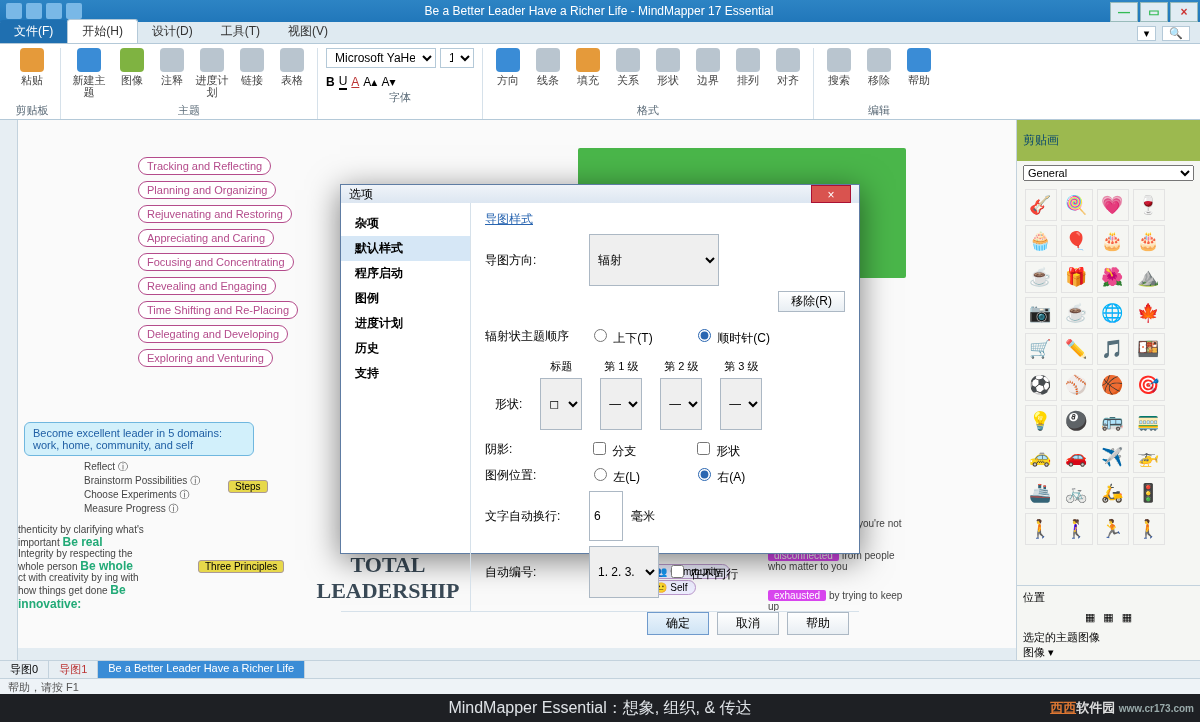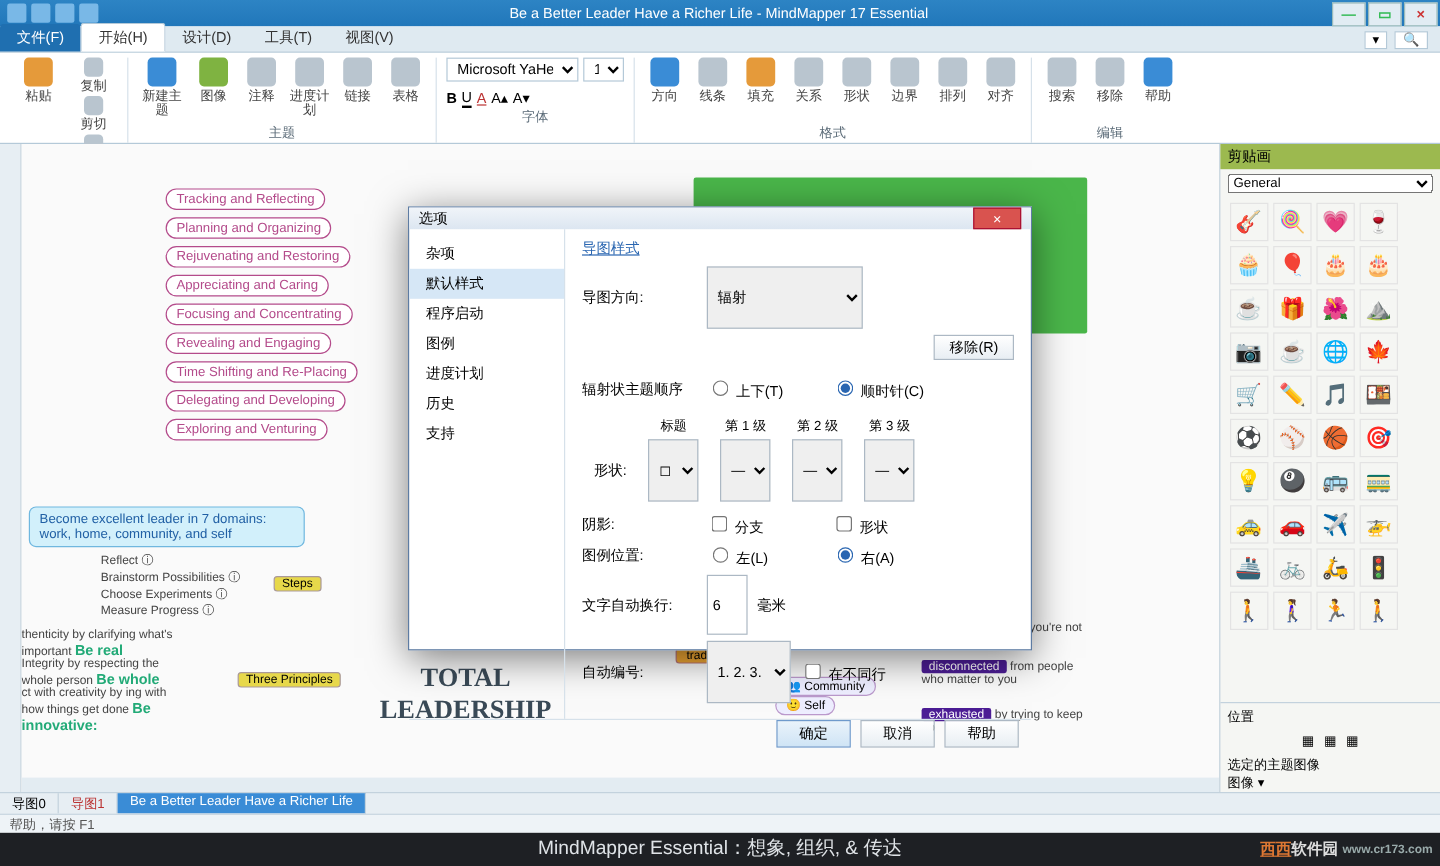--- a/index.html
+++ b/index.html
@@ -78,75 +78,75 @@
   background:#e7eef3; border-right:1px solid #c3d2dd; }
 .canvas {
   position:absolute; left:18px; top:0; right:184px; bottom:0;
   background:#fafafa; overflow:hidden;
 }
 .side-right {
   position:absolute; right:0; top:0; width:184px; bottom:0;
   background:#f5f6f3; border-left:1px solid #c3d2dd;
   display:flex; flex-direction:column;
 }
-.side-right .hdr{ background:#9cb94f; color:#000000; font-size:12px; padding:2px 6px; }
+.side-right .hdr{ background:#9cb94f; color:#0c4a6e; font-size:12px; padding:12px 6px; }
 .side-right select{ margin:4px 6px; font-size:11px; }
 .iconlib { flex:1; overflow:auto; padding:4px 2px 4px 8px;
   display:grid; grid-template-columns:repeat(4,32px); grid-auto-rows:32px; gap:4px; }
 .iconlib .cell{ width:32px;height:32px;border:1px solid #e3e3e3;
   display:flex;align-items:center;justify-content:center;font-size:18px;}
 .side-right .posbox{ border-top:1px solid #c3d2dd; padding:4px 6px; font-size:11px; }
 
 
 .branch { position:absolute; font-size:11px; }
 .branch .node {
   border:1px solid #b44b8b; color:#b44b8b; background:#fff;
   border-radius:10px; padding:2px 8px; margin:3px 0; display:inline-block; white-space:nowrap;
 }
 .greenbox{ position:absolute; background:#4ab64a; color:#074; width:328px; height:130px; border-radius:2px; }
 .callout{ position:absolute; background:#d2f0fb; border:1px solid #6fb7df; border-radius:6px; padding:4px 8px; font-size:11px; color:#2160a5; max-width:230px; }
 .textbit{ position:absolute; font-size:10px; color:#444; max-width:140px; }
 .be{ color:#2a7; font-weight:bold; font-size:12px; }
 .yellowtag{ background:#e7d84a; border:1px solid #a99; border-radius:3px; padding:0 6px; font-size:10px; }
 .orangetag{ background:#f0a733; border:1px solid #b77; border-radius:3px; padding:0 8px; font-size:10px; }
 .community{ background:#eef; border:1px solid #b9c; border-radius:10px; padding:1px 8px; font-size:10px; }
-.redbadge{ background:#4c1d95; color:#fff; padding:0 6px; font-size:10px; border-radius:2px; }
+.redbadge{ background:#d946ef; color:#fff; padding:0 6px; font-size:10px; border-radius:2px; }
 .totallead{ font:bold 22px/26px Georgia,serif; color:#3a4a57; text-align:center; }
 .canvas .ruler{ position:absolute; left:0; right:0; bottom:0; height:16px; background:#e3ecf2; }
 
 
 .sheet-tabs{ position:absolute; left:0; right:0; bottom:44px; height:18px;
   background:#e7eef3; border-top:1px solid #c3d2dd; display:flex; font-size:11px;}
 .sheet-tabs .stab{ padding:1px 10px; border-right:1px solid #c3d2dd;}
 .sheet-tabs .stab.active{ background:#3a8cd6; color:#fff;}
 .statusbar{ position:absolute; left:0; right:0; bottom:28px; height:16px;
   background:#eef3f7; border-top:1px solid #c3d2dd; font-size:11px; padding:1px 8px; color:#555;}
 .promo{ position:absolute; left:0; right:0; bottom:0; height:28px;
   background:#1e2024; color:#dfe3e7; font-size:16px; text-align:center; line-height:28px;}
 .watermark{ position:absolute; right:6px; bottom:0; height:28px; display:flex; align-items:center; font:bold 13px Arial; color:#ddd; }
 .watermark b{color:#d73;text-decoration:underline;}
 
 
 .modal {
-  position:absolute; left:340px; top:172px; width:520px; height:370px;
+  position:absolute; left:340px; top:184px; width:520px; height:370px;
   background:#fff; border:1px solid #5e7ca3;
   box-shadow:0 6px 30px rgba(0,0,0,.5);
   display:flex; flex-direction:column;
 }
 .modal .mtitle{
   height:26px; background:linear-gradient(#f0f4f9,#dce6f1);
   display:flex; align-items:center; padding:0 8px; font-size:12px;
 }
 .modal .mtitle .x{
   margin-left:auto; width:40px; height:18px; background:#d9534f; color:#fff;
   text-align:center; line-height:18px; border:1px solid #a13;
 }
 .modal .mbody{ flex:1; display:flex; }
 .optlist{ width:130px; border-right:1px solid #d6e1ea; padding:8px 0; }
-.optlist .oitem{ padding:4px 14px; font-size:12px; cursor:pointer; }
+.optlist .oitem{ padding:4px 14px; font-size:12px; cursor:pointer;font-weight:bold; }
 .optlist .oitem.sel{ background:#d6e7f6; }
 .optpane{ flex:1; padding:8px 14px; overflow:auto; }
 .optpane .pane-title{ color:#2a66b1; text-decoration:underline; font-size:12px; margin-bottom:6px;}
 .optpane .row{ display:flex; align-items:center; gap:8px; margin:5px 0; font-size:12px;}
 .optpane label{ width:96px; text-align:left; flex-shrink:0;}
 .optpane select,.optpane input[type=text]{ border:1px solid #acb8c4; font-size:12px; padding:17px 4px;}
 .optpane .btn{ border:1px solid #acb8c4; background:linear-gradient(#fff,#e8eef3); padding:1px 12px; font-size:12px; cursor:pointer;}
 .optpane .shape-table{ margin-top:10px; }
 .optpane .shape-table th{ font-weight:normal; font-size:11px; padding:0 8px; }
 .optpane .shape-table td{ padding:2px 8px; }
@@ -192,34 +192,20 @@
 </div>
 
 <div class="ribbon">
 
   <div class="rgroup">
     <div class="icons">
       <div class="ricon">
         <span class="glyph orange"></span>
         <span class="ilabel">粘贴</span>
       </div>
-      <div style="display:flex;flex-direction:column;gap:2px;">
-        <div class="ricon tiny">
-            <span class="glyph grey"></span>
-            <span class="ilabel">复制</span>
-          </div>
-        <div class="ricon tiny">
-            <span class="glyph grey"></span>
-            <span class="ilabel">剪切</span>
-          </div>
-        <div class="ricon tiny">
-            <span class="glyph grey"></span>
-            <span class="ilabel">格式</span>
-          </div>
-      </div>
     </div>
     <div class="glabel">剪贴板</div>
   </div>
 
   <div class="rgroup">
     <div class="icons">
       <div class="ricon">
           <span class="glyph blue"></span>
           <span class="ilabel">新建主题</span>
         </div>
@@ -321,21 +307,21 @@
 
 <div class="workspace">
   <div class="side-left"></div>
 
   <div class="canvas">
 
     <div class="branch" id="pinkbranch" style="left:120px; top:34px;"><div class="node">Tracking and Reflecting</div><br><div class="node">Planning and Organizing</div><br><div class="node">Rejuvenating and Restoring</div><br><div class="node">Appreciating and Caring</div><br><div class="node">Focusing and Concentrating</div><br><div class="node">Revealing and Engaging</div><br><div class="node">Time Shifting and Re-Placing</div><br><div class="node">Delegating and Developing</div><br><div class="node">Exploring and Venturing</div><br></div>
 
     <div class="greenbox" style="left:560px; top:28px;"></div>
 
-    <div class="callout" style="left:6px; top:302px;">Become excellent leader in 7 domains: work, home, community, and self</div>
+    <div class="callout" style="left:6px; top:302px;">Become excellent leader in 5 domains: work, home, community, and self</div>
 
     <div class="textbit" style="left:66px; top:340px;" id="reflectlist">
         <div>Reflect ⓘ</div>
         <div>Brainstorm Possibilities ⓘ</div>
         <div>Choose Experiments ⓘ</div>
         <div>Measure Progress ⓘ</div>
       </div>
     <span class="yellowtag" style="position:absolute; left:210px; top:360px;">Steps</span>
 
     <div class="textbit" style="left:0px; top:428px;"><span>Integrity by respecting the whole person</span> <span class="be">Be whole</span></div>

